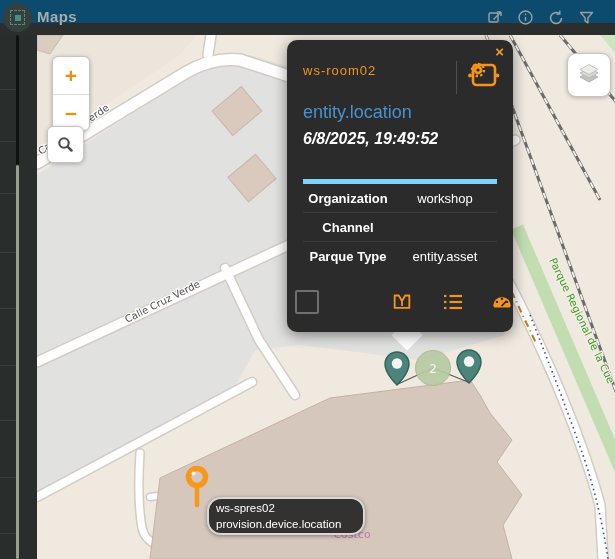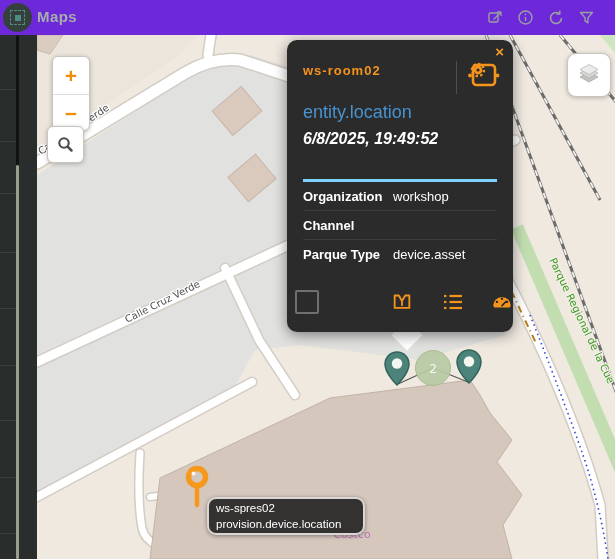--- a/index.html
+++ b/index.html
@@ -1,21 +1,21 @@
 <!DOCTYPE html>
 <html><head>
 <meta charset="utf-8">
 <style>
   html,body{margin:0;padding:0;}
   body{
     width:615px;height:559px;position:relative;overflow:hidden;
     font-family:"Liberation Sans",sans-serif;background:#2a2e2d;
   }
   
-  .header{position:absolute;top:0;left:0;right:0;height:35px;background:#6d28d9;z-index:50;display:flex;align-items:center;}
+  .header{position:absolute;top:0;left:0;right:0;height:23px;background:#0c4a6e;z-index:50;display:flex;align-items:center;}
   .hdr-left-btn{position:absolute;left:3px;top:3px;width:29px;height:29px;border-radius:50%;background:#35403c;display:flex;align-items:center;justify-content:center;}
   .widget-glyph{width:15px;height:15px;border:1.6px dashed #4e8d84;box-sizing:border-box;position:relative;}
   .widget-glyph::after{content:"";position:absolute;left:4px;top:4px;width:6px;height:6px;background:#4e8d84;}
   .hdr-title{position:absolute;left:37px;top:8px;font-size:15px;font-weight:bold;color:#a6aeab;letter-spacing:.4px;}
   .hdr-icons{position:absolute;right:20px;top:0;height:35px;display:flex;align-items:center;gap:13px;}
   .hdr-icons svg{display:block;}
   
   .sidebar{position:absolute;top:35px;left:0;width:37px;bottom:0;background:#292d2c;z-index:40;}
   .sb-div{position:absolute;left:0;width:17px;height:1px;background:#3a3e3c;}
   .sb-scroll-track{position:absolute;left:16px;top:0;width:3px;height:130px;background:#101211;border-radius:2px;}
@@ -27,35 +27,35 @@
   .ctl{position:absolute;background:#fff;border:1px solid #c9c4bd;box-shadow:0 1px 4px rgba(0,0,0,.25);z-index:10;box-sizing:border-box;}
   .zoomctl{left:15px;top:21px;width:38px;height:75px;border-radius:6px;}
   .zoom-btn{width:100%;height:37px;display:flex;align-items:center;justify-content:center;font-size:21px;font-weight:bold;color:#ee8f0c;cursor:pointer;}
   .zoom-sep{height:1px;background:#ddd;}
   .searchctl{left:10px;top:91px;width:37px;height:37px;border-radius:6px;display:flex;align-items:center;justify-content:center;}
   .layersctl{right:4px;top:18px;width:44px;height:44px;border-radius:9px;display:flex;align-items:center;justify-content:center;}
   
   .popup{position:absolute;left:250px;top:5px;width:226px;height:292px;background:#2b2b2b;border-radius:10px;
          box-shadow:0 3px 14px rgba(0,0,0,.45);z-index:30;color:#fff;box-sizing:border-box;padding:14px 16px;}
   .popup-close{position:absolute;top:3px;right:9px;color:#f59a28;font-size:15px;font-weight:bold;cursor:pointer;line-height:18px;}
-  .popup-title{margin-top:9px;font-size:13px;font-weight:bold;color:#f5941d;letter-spacing:1px;}
+  .popup-title{margin-top:9px;font-size:13px;font-weight:normal;color:#f5941d;letter-spacing:1px;}
   .hdr-divider{position:absolute;top:21px;right:56px;height:33px;border-left:1px solid #4f4f4f;}
   .entity-icon{position:absolute;top:17px;right:11px;width:38px;height:38px;}
   .popup-link{margin-top:24px;font-size:18px;color:#4792d0;}
   .popup-ts{margin-top:7px;font-size:16px;font-weight:bold;font-style:italic;color:#fff;}
-  .popup-table{margin-top:31px;border-top:3px solid #7dd3fc;font-size:13px;}
+  .popup-table{margin-top:31px;border-top:5px solid #7dd3fc;font-size:13px;text-align:center;}
   .prow{display:grid;grid-template-columns:90px auto;padding:7px 0 6px 0;}
   .prow.b{border-bottom:1px solid #3c3c3c;}
   .plabel{font-weight:bold;}
   .actions{position:absolute;left:16px;right:16px;top:250px;height:26px;}
   .chk{position:absolute;left:-8px;top:0;width:20px;height:20px;border:2.5px solid #6f6f6f;border-radius:2px;cursor:pointer;}
   .act{position:absolute;top:0;cursor:pointer;}
   
   .tooltip{position:absolute;left:170px;top:462px;width:158px;box-sizing:border-box;background:#343231;
-           border:2px solid #d9d7d5;border-radius:9px;z-index:20;color:#fff;font-size:11.5px;line-height:16px;
+           border:2px solid #d9d7d5;border-radius:14px;z-index:20;color:#fff;font-size:11.5px;line-height:16px;
            padding:1px 7px;box-shadow:0 1px 4px rgba(0,0,0,.4);}
 </style>
 </head>
 <body>
 
 <div class="header">
   <div class="hdr-left-btn">
     <span class="widget-glyph"></span>
   </div>
   <div class="hdr-title">Maps</div>
@@ -223,21 +223,21 @@
     <div class="popup-table">
       <div class="prow b">
         <span class="plabel">Organization</span>
         <span>workshop</span>
       </div>
       <div class="prow b">
         <span class="plabel">Channel</span>
       </div>
       <div class="prow">
         <span class="plabel">Parque Type</span>
-        <span>device.asset</span>
+        <span>entity.asset</span>
       </div>
     </div>
 
     <div class="actions">
       <div class="chk"></div>
       <div class="act" style="left:88px">
         <svg width="22" height="22" viewBox="0 0 24 24" fill="none" stroke="#f5941d" stroke-width="2">
           <path d="M4 6 v13.5 h16 V6 h-4.5 l-3.5 6 -3.5 -6 Z" stroke-linejoin="round"></path>
           <line x1="12" y1="13" x2="12" y2="16.5" stroke-linecap="round"></line>
         </svg>

